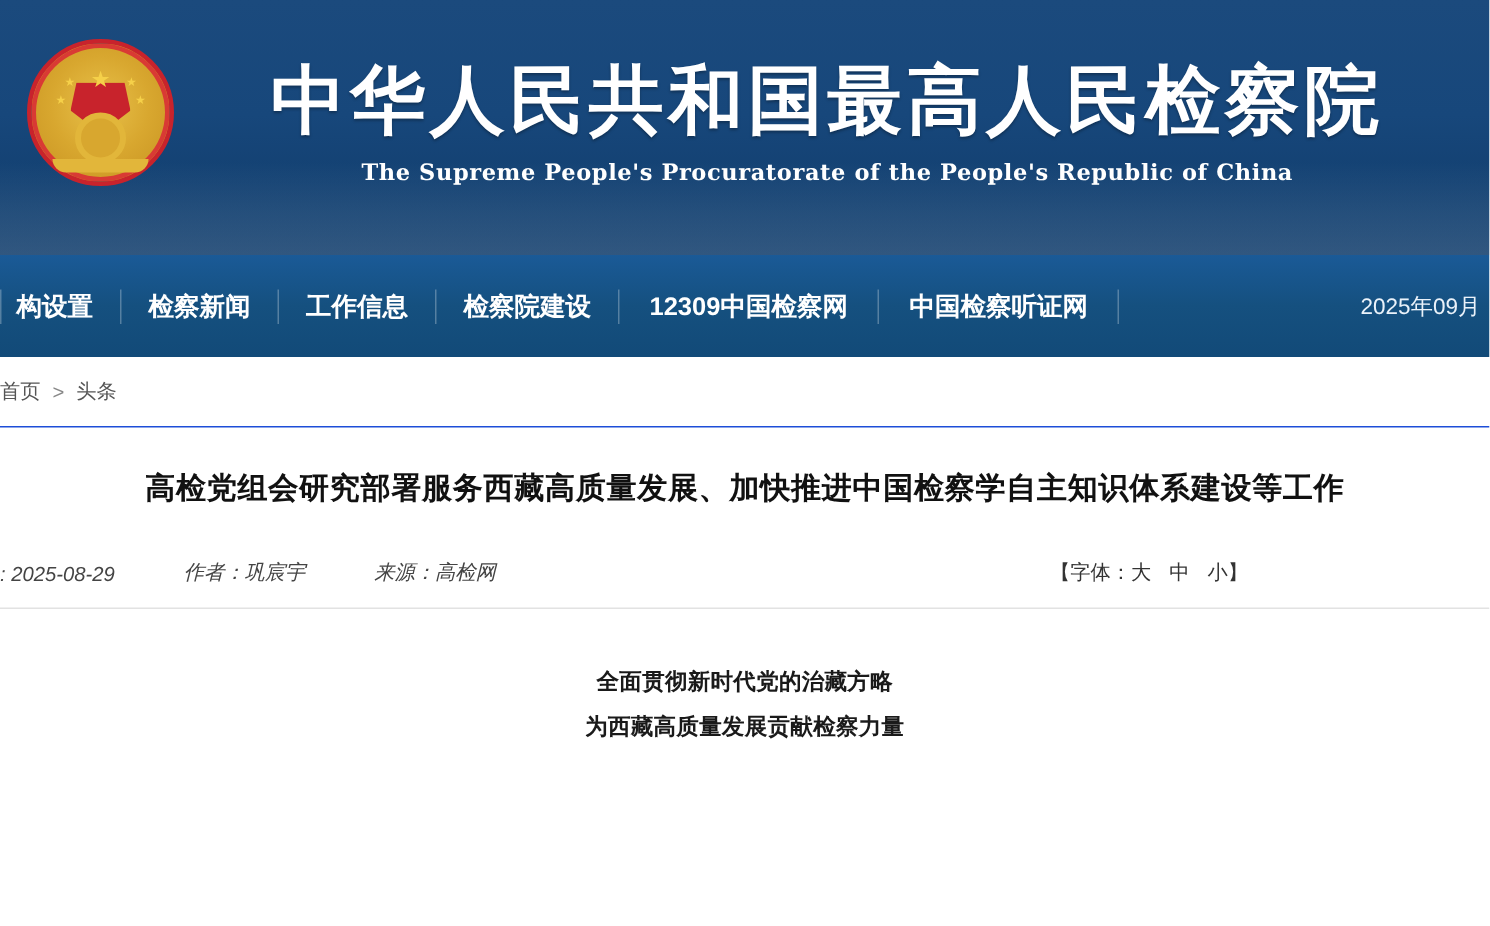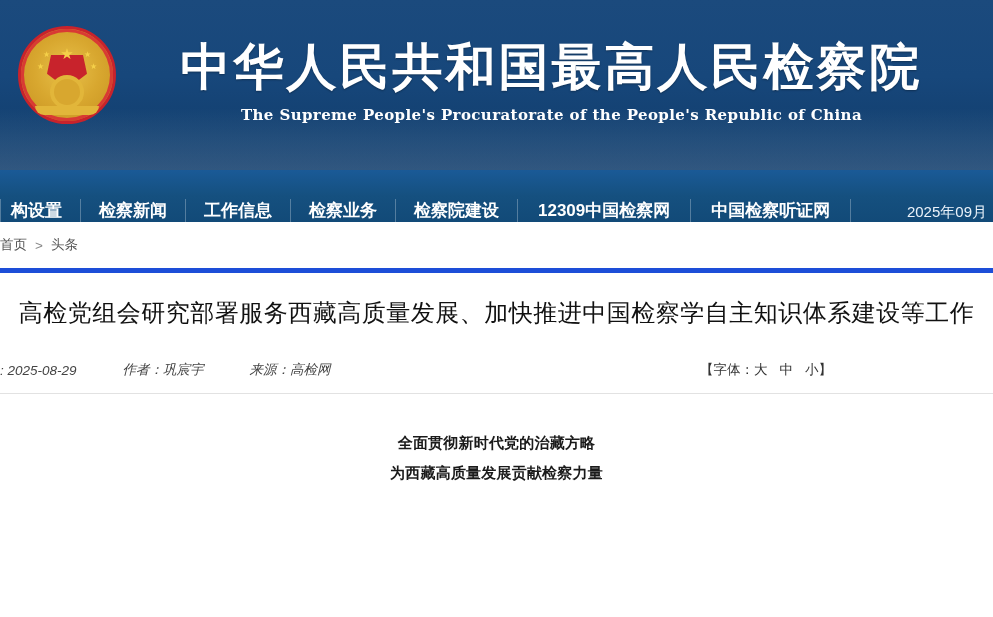--- a/index.html
+++ b/index.html
@@ -122,24 +122,24 @@
     font-family: "DejaVu Serif", "Liberation Serif", serif;
     font-weight: bold;
     font-size: 15px;
     letter-spacing: 0.4px;
     margin-top: 8px;
     white-space: nowrap;
   }
 
   
   .navbar {
-    height: 52px;
+    height: 68px;
     background: linear-gradient(180deg, #1a5a97 0%, #15507f 50%, #124a78 100%);
     display: flex;
-    align-items: flex-end;
+    align-items: center;
     color: #ffffff;
     position: relative;
   }
   .nav-item {
     display: flex;
     align-items: center;
     justify-content: center;
     padding: 0 18px;
     font-size: 17px;
     font-weight: bold;
@@ -164,33 +164,33 @@
   }
 
   
   .breadcrumb {
     height: 46px;
     display: flex;
     align-items: center;
     font-size: 13.5px;
     color: #555555;
     padding-left: 0;
-    border-bottom: 5px solid #1d4ed8;
+    border-bottom: 1px solid #1d4ed8;
   }
   .breadcrumb a { color: #555555; text-decoration: none; }
   .breadcrumb .sep { margin: 0 8px; color: #888888; }
 
   
   .article {
     padding: 6px 0 0 0;
   }
   .headline {
     font-family: "DejaVu Serif", "Liberation Serif", serif;
-    font-weight: normal;
-    font-size: 24px;
+    font-weight: bold;
+    font-size: 20px;
     line-height: 40px;
     color: #111111;
     text-align: center;
     padding: 14px 0 10px 0;
     letter-spacing: 0.5px;
   }
   .meta {
     display: flex;
     align-items: center;
     font-size: 13.5px;
@@ -255,21 +255,20 @@
       <div class="title-cn">中华人民共和国最高人民检察院</div>
       <div class="title-en">The Supreme People's Procuratorate of the People's Republic of China</div>
     </div>
   </div>
 </div>
 
 <div class="navbar">
   <div class="nav-item">构设置</div>
   <div class="nav-item">检察新闻</div>
   <div class="nav-item">工作信息</div>
-  <div class="nav-item">检察业务</div>
   <div class="nav-item">检察院建设</div>
   <div class="nav-item wide">12309中国检察网</div>
   <div class="nav-item wide">中国检察听证网</div>
   <div class="nav-date">2025年09月</div>
 </div>
 
 <div class="breadcrumb">
   <a href="#">首页</a>
   <span class="sep">&gt;</span>
   <span>头条</span>

